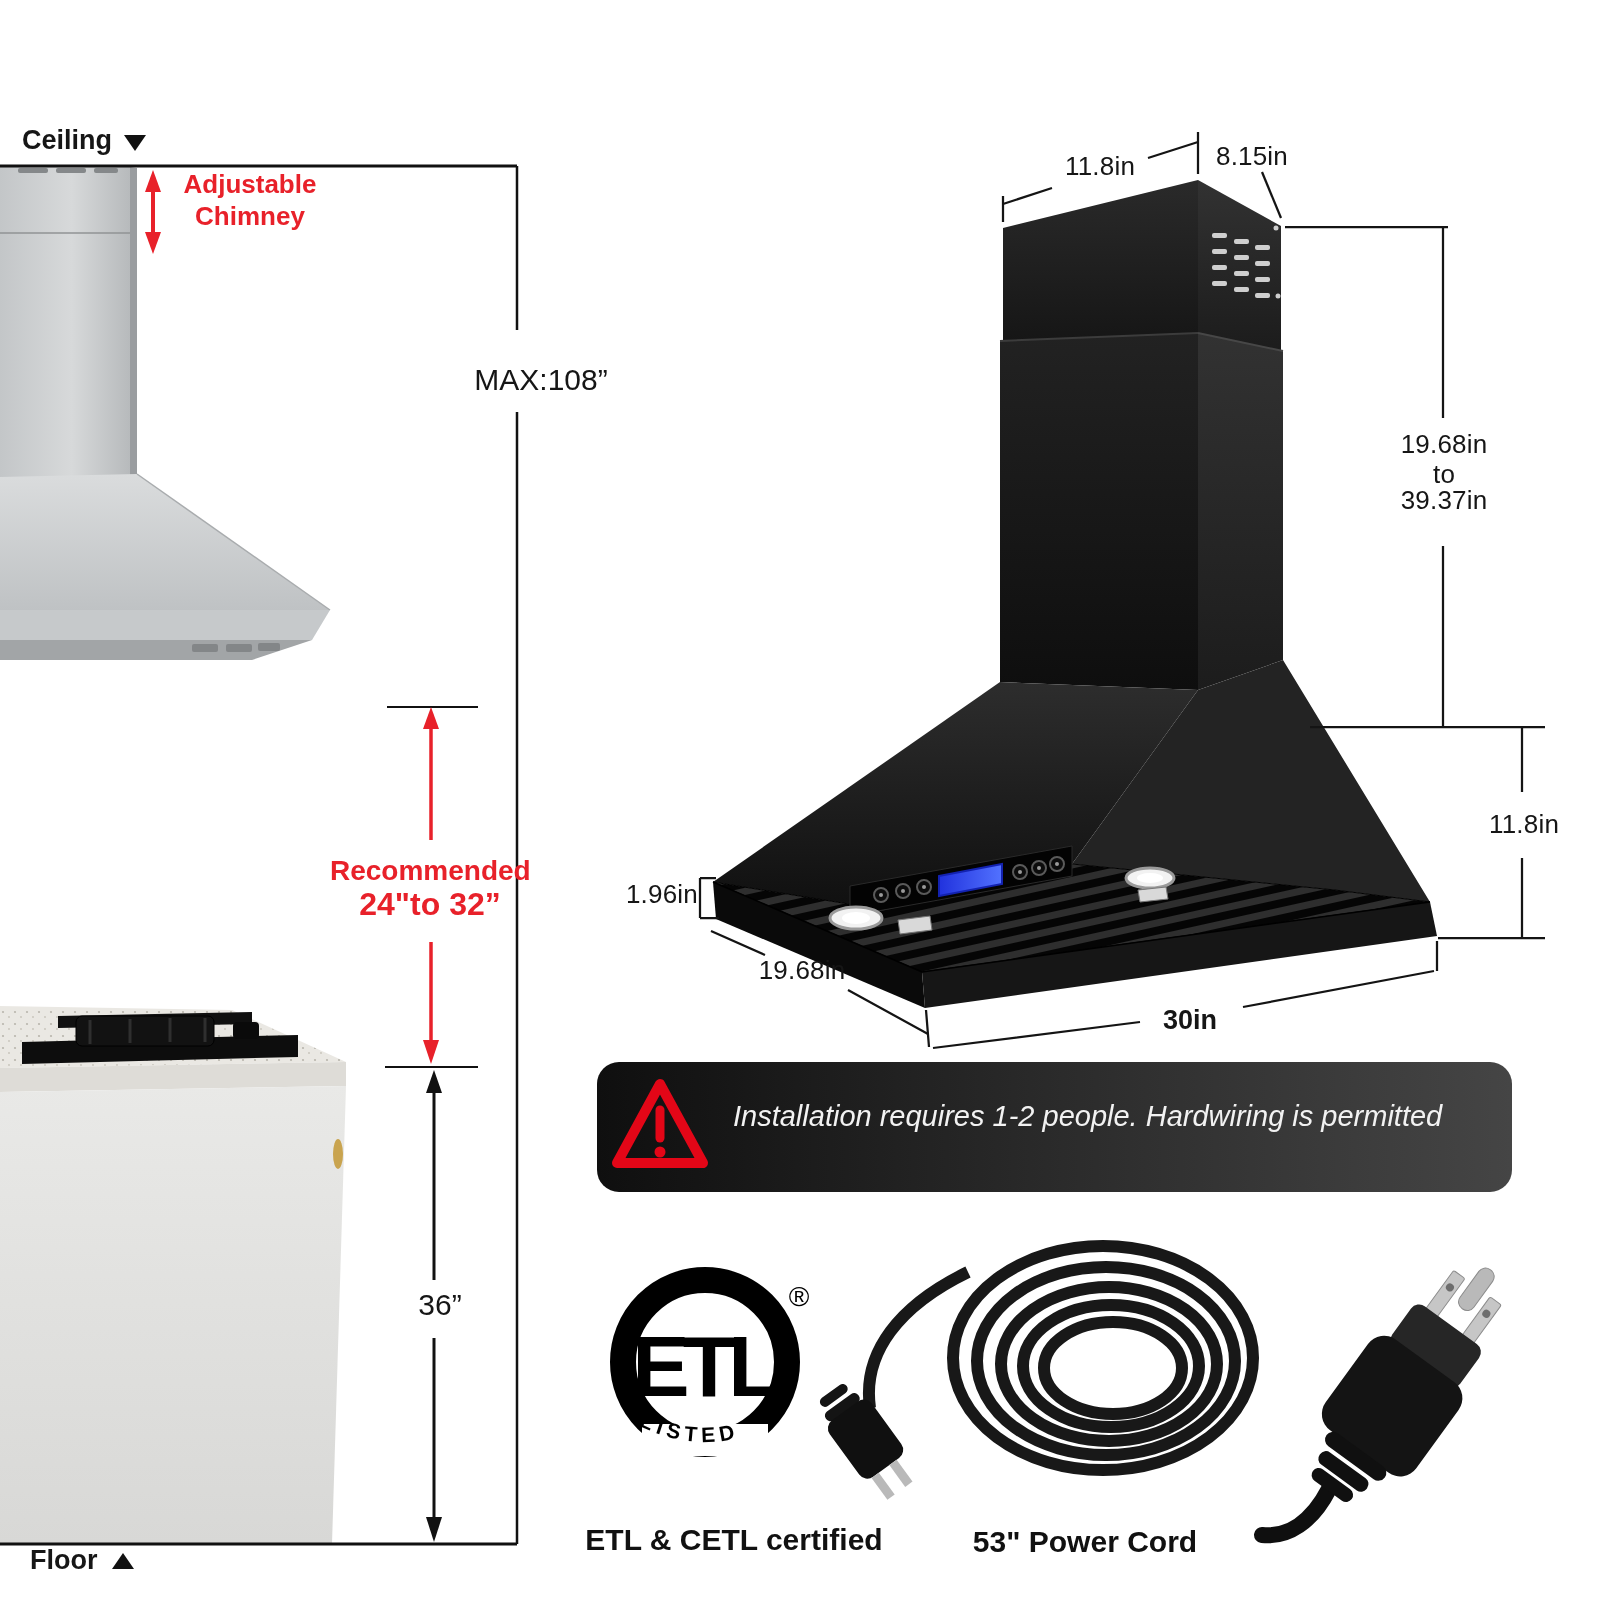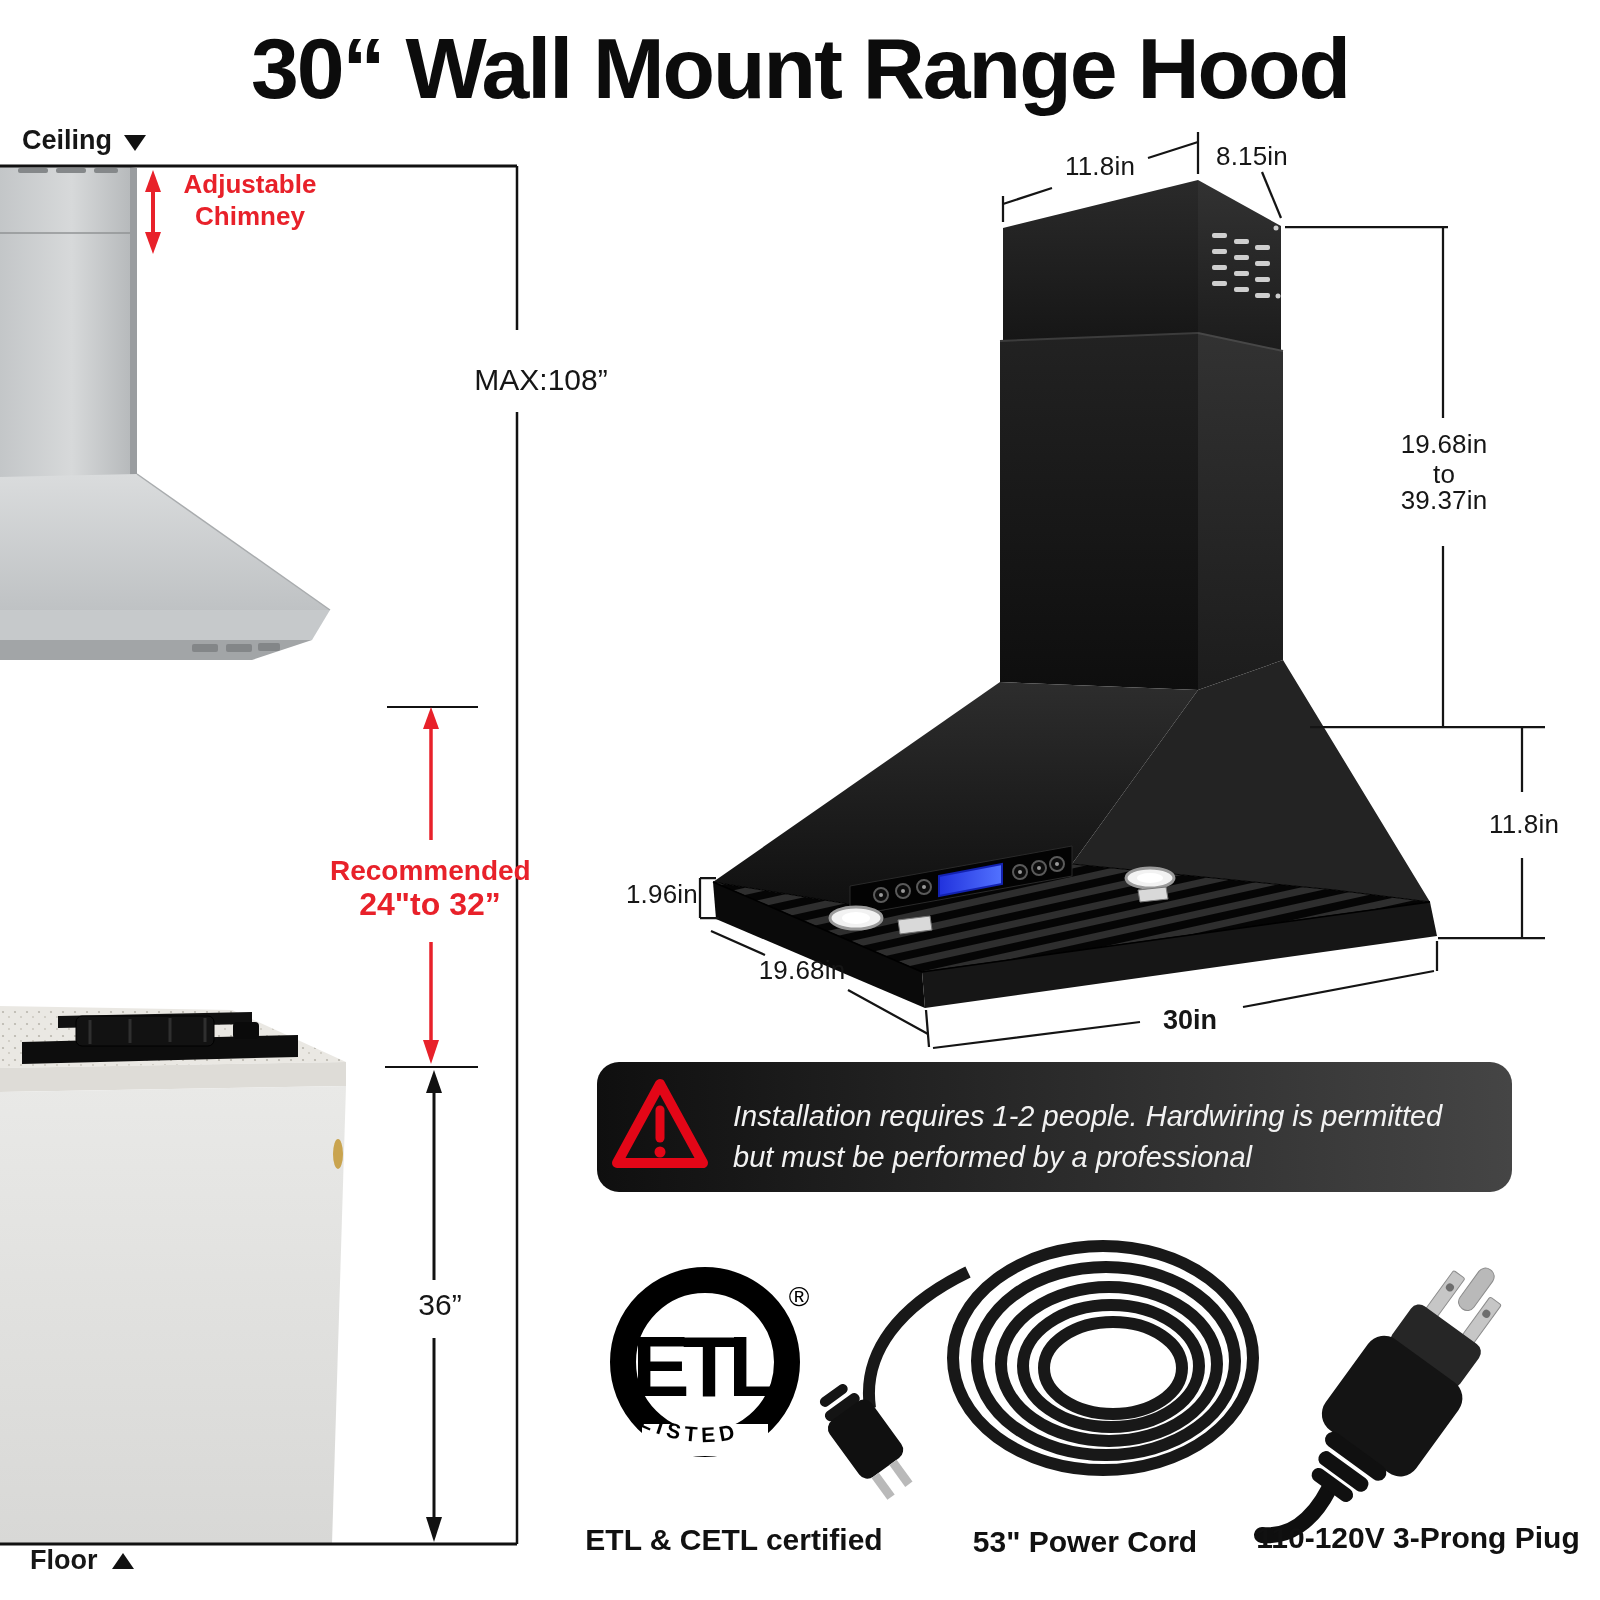--- a/index.html
+++ b/index.html
@@ -253,21 +253,20 @@
       <circle cx="1420" cy="1278" r="4" fill="#6d6d6d"></circle>
       <rect x="1356" y="1308" width="84" height="52" rx="10" fill="#262626"></rect>
       <rect x="1342" y="1352" width="112" height="112" rx="20" fill="#141414"></rect>
       <rect x="1362" y="1462" width="72" height="16" rx="8" fill="#101010"></rect>
       <rect x="1368" y="1482" width="58" height="15" rx="7" fill="#101010"></rect>
       <rect x="1372" y="1500" width="48" height="14" rx="7" fill="#101010"></rect>
     </g>
   </g>
 </svg>
 
-<div class="lbl" id="title">30“ Wall Mount Range Hood</div>
 
 <div class="lbl" style="left:22px;top:126px;font-size:27px;font-weight:600;">
   <span>Ceiling</span><span class="tri-dn"></span>
 </div>
 
 <div class="lbl red ctr" style="left:150px;top:170px;width:200px;font-size:26px;">Adjustable</div>
 <div class="lbl red ctr" style="left:150px;top:202px;width:200px;font-size:26px;">Chimney</div>
 
 <div class="lbl ctr" style="left:466px;top:364px;width:150px;font-size:30px;font-weight:500;">MAX:108”</div>
 
@@ -290,20 +289,18 @@
 <div class="lbl dim ctr" style="left:1478px;top:810px;width:92px;">11.8in</div>
 
 <div class="lbl dim" style="left:616px;top:880px;width:82px;text-align:right;">1.96in</div>
 
 <div class="lbl dim ctr" style="left:752px;top:956px;width:100px;">19.68in</div>
 
 <div class="lbl ctr" style="left:1150px;top:1006px;width:80px;font-size:27px;font-weight:800;">30in</div>
 
 <div class="lbl" id="warn-text">
   <span class="wline">Installation requires 1-2 people. Hardwiring is permitted</span>
-  <span class="wline">but must be performed by a professional</span>
 </div>
 
 <div class="lbl cap ctr" style="left:560px;top:1524px;width:348px;">ETL &amp; CETL certified</div>
 <div class="lbl cap ctr" style="left:952px;top:1526px;width:266px;">53" Power Cord</div>
-<div class="lbl cap ctr" style="left:1240px;top:1522px;width:356px;">110-120V 3-Prong Piug</div>
 
 </div>
 
 </body></html>

